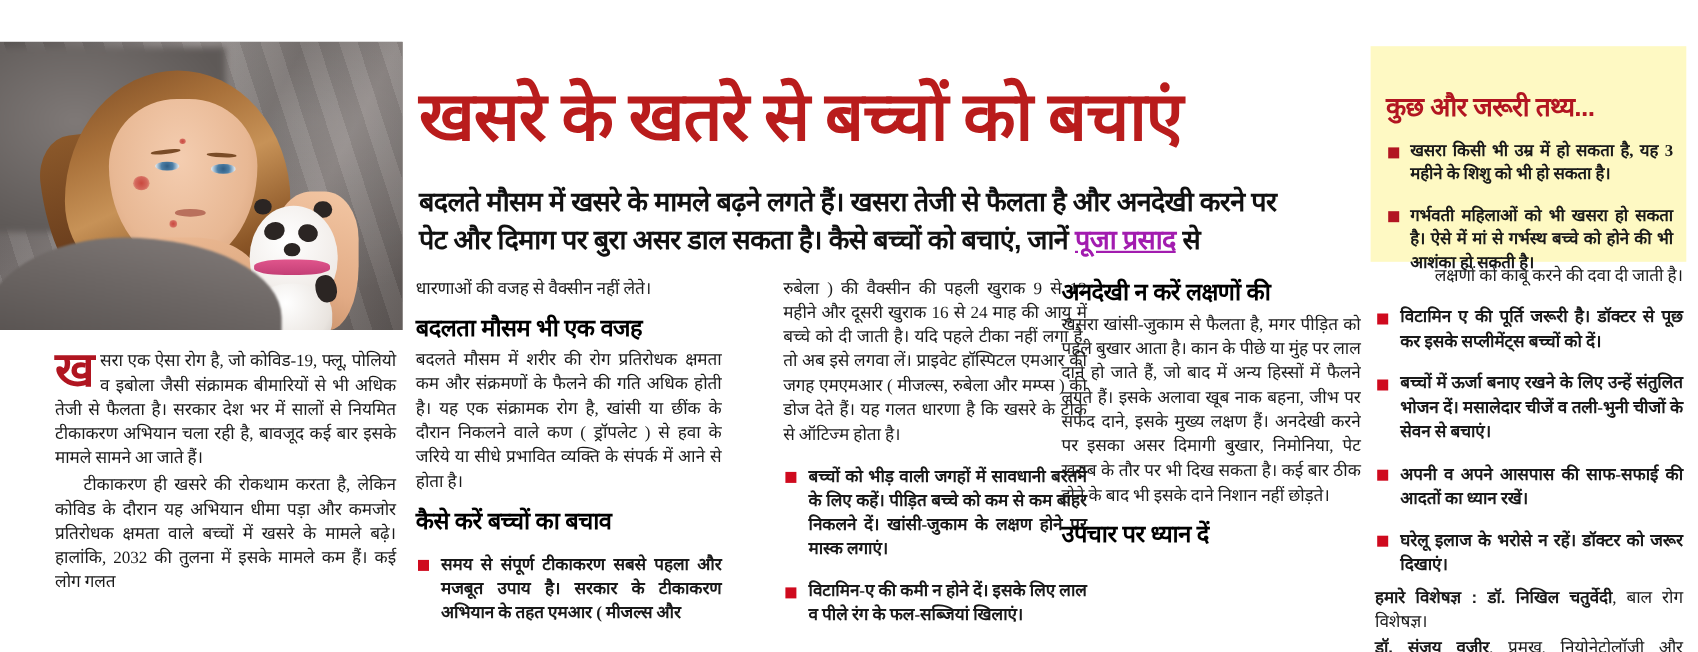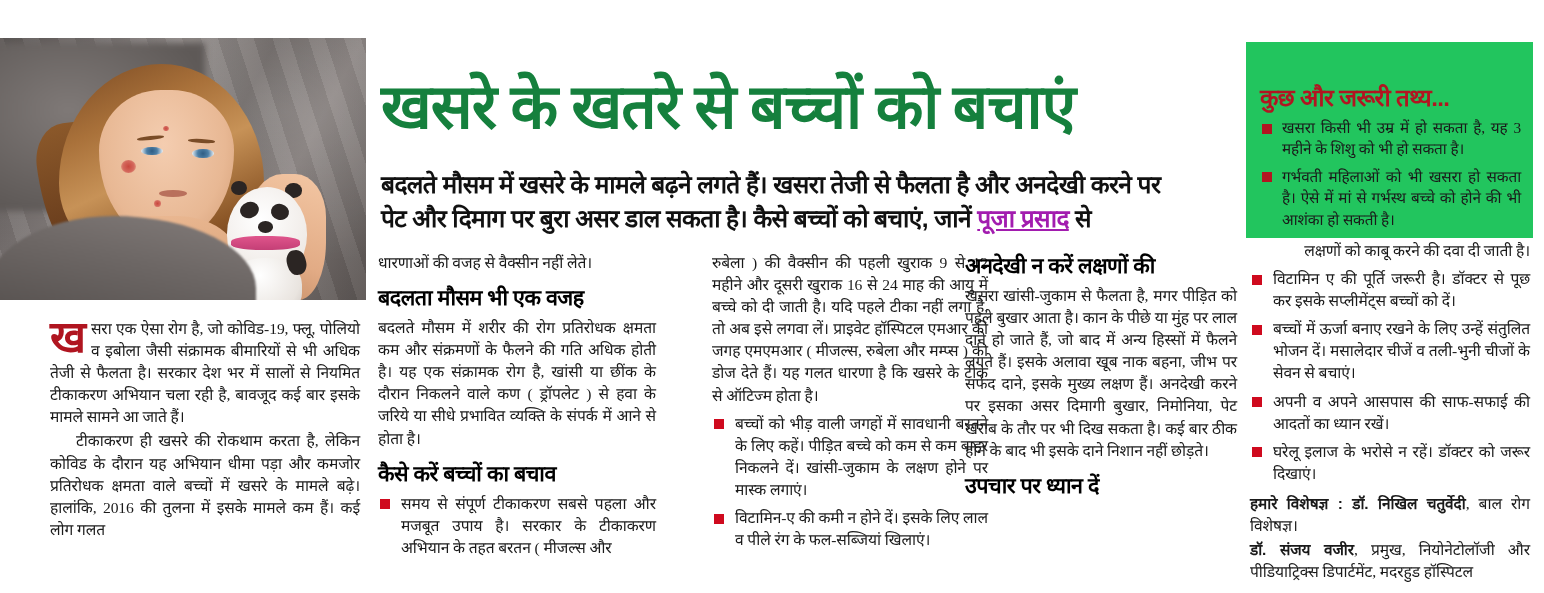--- a/index.html
+++ b/index.html
@@ -213,26 +213,27 @@
     font-size: 21.5px;
     line-height: 25px;
     font-weight: bold;
     font-family: "Liberation Sans", "DejaVu Sans", sans-serif;
     letter-spacing: -0.5px;
     color: #000000;
   }
 
   .bullet-item {
     position: relative;
-    margin: 6px 0 3px 0;
+    margin: 16px 0 3px 0;
     padding-left: 23px;
     font-size: 15.6px;
     line-height: 22.1px;
     letter-spacing: -0.1px;
     text-align: justify;
+    font-weight: bold;
   }
   .bullet-item::before {
     content: "";
     position: absolute;
     left: 2px;
     top: 6.5px;
     width: 10px;
     height: 10px;
     background: #cf0a1e;
   }
@@ -252,21 +253,21 @@
   .headline {
     position: absolute;
     left: 381px;
     top: 70px;
     width: 855px;
     font-family: "Liberation Serif", "DejaVu Serif", serif;
     font-weight: bold;
     font-size: 62px;
     line-height: 74px;
     letter-spacing: -1px;
-    color: #15803d;
+    color: #b91c1c;
     white-space: nowrap;
   }
   .standfirst {
     position: absolute;
     left: 381px;
     top: 168px;
     width: 850px;
     font-family: "Liberation Sans", "DejaVu Sans", sans-serif;
     font-weight: bold;
     font-size: 24.5px;
@@ -276,21 +277,21 @@
   }
   .byline { color: #a21caf; text-decoration: underline; }
 
   
   .factbox {
     position: absolute;
     left: 1246px;
     top: 42px;
     width: 287px;
     height: 196px;
-    background: #22c55e;
+    background: #fef9c3;
     padding: 0;
   }
   .factbox-inner { padding: 42px 12px 8px 14px; }
   .factbox-title {
     margin: 0 0 5px 0;
     font-family: "Liberation Sans", "DejaVu Sans", sans-serif;
     font-weight: bold;
     font-size: 24px;
     line-height: 27px;
     letter-spacing: -0.6px;
@@ -357,29 +358,29 @@
   <div class="factbox">
     <div class="factbox-inner">
       <div class="factbox-title">कुछ और जरूरी तथ्य...</div>
       <p class="bullet-item">खसरा किसी भी उम्र में हो सकता है, यह 3 महीने के शिशु को भी हो सकता है।</p>
       <p class="bullet-item">गर्भवती महिलाओं को भी खसरा हो सकता है। ऐसे में मां से गर्भस्थ बच्चे को होने की भी आशंका हो सकती है।</p>
     </div>
   </div>
 
   <div class="col" style="left:50px; top:318px; width:310px;">
     <p class="body-p"><span class="dropcap">ख</span><span>सरा एक ऐसा रोग है, जो कोविड-19, फ्लू, पोलियो व इबोला जैसी संक्रामक बीमारियों से भी अधिक तेजी से फैलता है। सरकार देश भर में सालों से नियमित टीकाकरण अभियान चला रही है, बावजूद  कई बार इसके मामले सामने आ जाते हैं।</span></p>
-    <p class="body-p indent">टीकाकरण ही खसरे की रोकथाम करता है, लेकिन कोविड के दौरान यह अभियान धीमा पड़ा और कमजोर प्रतिरोधक क्षमता वाले बच्चों में खसरे के मामले बढ़े। हालांकि,  2016 की तुलना में इसके मामले कम हैं। कई लोग गलत</p>
+    <p class="body-p indent">टीकाकरण ही खसरे की रोकथाम करता है, लेकिन कोविड के दौरान यह अभियान धीमा पड़ा और कमजोर प्रतिरोधक क्षमता वाले बच्चों में खसरे के मामले बढ़े। हालांकि,  2032 की तुलना में इसके मामले कम हैं। कई लोग गलत</p>
   </div>
 
   <div class="col" style="left:378px; top:252px; width:278px;">
     <p class="body-p">धारणाओं की वजह से  वैक्सीन नहीं लेते।</p>
     <h2 class="sub-head">बदलता मौसम भी एक वजह</h2>
     <p class="body-p">बदलते मौसम में शरीर की रोग प्रतिरोधक क्षमता कम और संक्रमणों के फैलने की गति अधिक होती है।  यह एक संक्रामक रोग है, खांसी या छींक के दौरान निकलने वाले कण ( ड्रॉपलेट ) से हवा के जरिये या सीधे प्रभावित व्यक्ति के संपर्क में आने से होता है।</p>
     <h2 class="sub-head">कैसे करें बच्चों का बचाव</h2>
-    <p class="bullet-item">समय से संपूर्ण टीकाकरण सबसे पहला और मजबूत उपाय है। सरकार के टीकाकरण अभियान के तहत बरतन ( मीजल्स और</p>
+    <p class="bullet-item">समय से संपूर्ण टीकाकरण सबसे पहला और मजबूत उपाय है। सरकार के टीकाकरण अभियान के तहत एमआर ( मीजल्स और</p>
   </div>
 
   <div class="col" style="left:712px; top:252px; width:276px;">
     <p class="body-p">रुबेला ) की वैक्सीन की पहली खुराक 9 से 12 महीने और दूसरी खुराक 16 से 24 माह की आयु में बच्चे को दी जाती है। यदि पहले टीका नहीं लगा है, तो अब इसे लगवा लें। प्राइवेट हॉस्पिटल एमआर की जगह एमएमआर ( मीजल्स, रुबेला और मम्प्स ) की डोज देते हैं। यह गलत धारणा है कि खसरे के टीके से ऑटिज्म होता है।</p>
     <p class="bullet-item">बच्चों को भीड़ वाली जगहों में सावधानी बरतने के लिए कहें। पीड़ित बच्चे को कम से कम बाहर निकलने दें। खांसी-जुकाम के लक्षण होने पर मास्क लगाएं।</p>
     <p class="bullet-item">विटामिन-ए की कमी न होने दें। इसके लिए लाल व पीले रंग के फल-सब्जियां खिलाएं।</p>
   </div>
 
   <div class="col" style="left:965px; top:250px; width:272px;">
     <h2 class="sub-head" style="margin-top:4px;">अनदेखी न करें लक्षणों की</h2>

